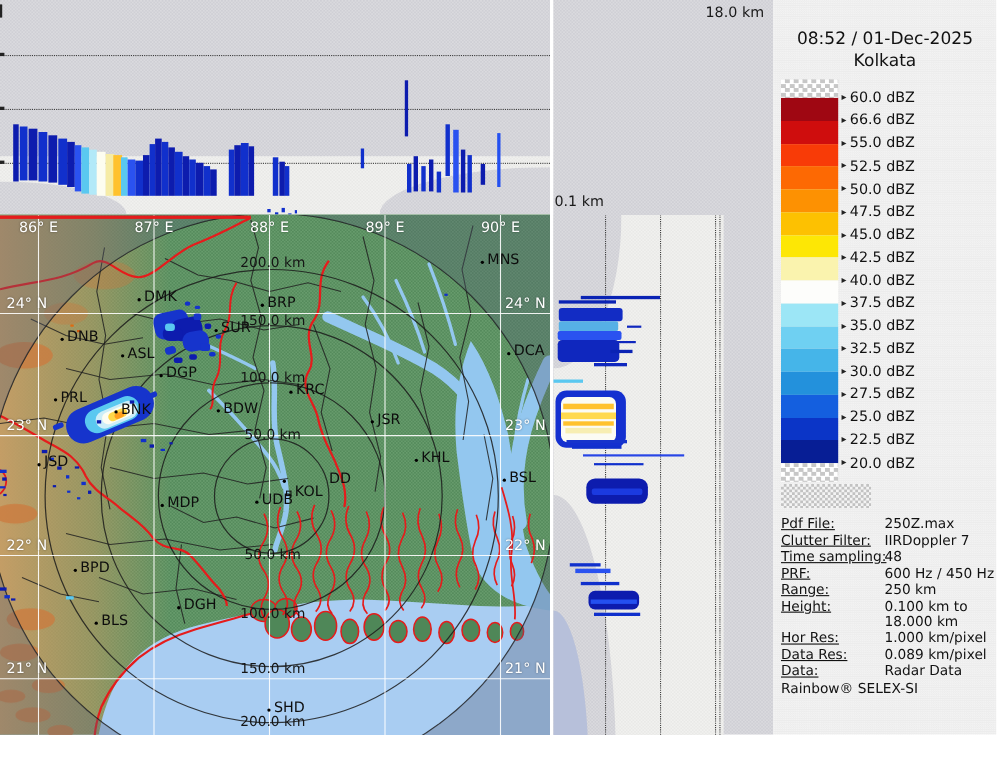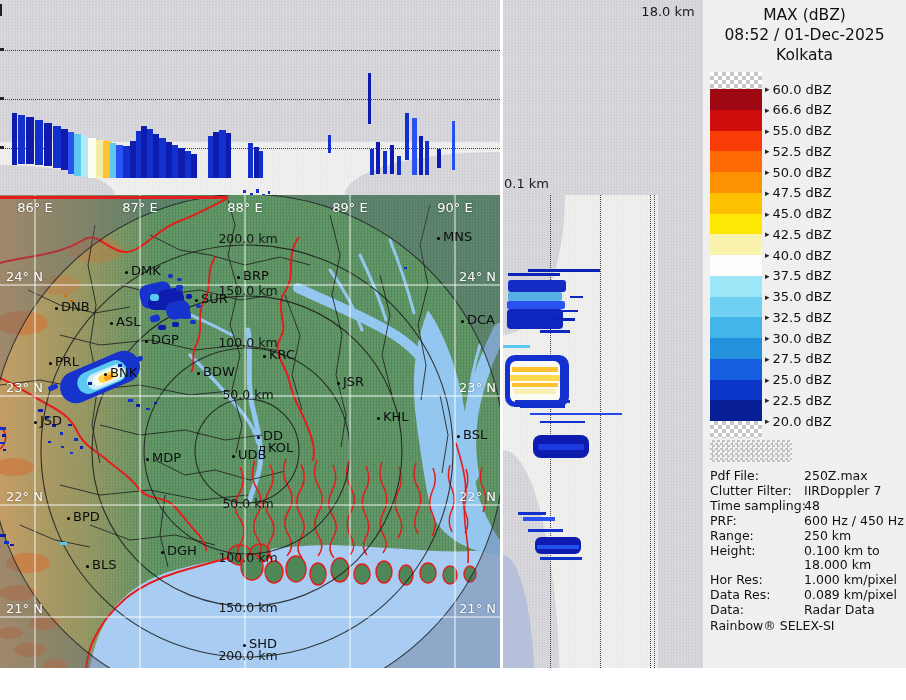--- a/index.html
+++ b/index.html
@@ -21,21 +21,21 @@
   .coord{position:absolute;color:#ffffff;font-size:13px;text-shadow:0 0 2px rgba(0,0,0,.45);white-space:nowrap;line-height:14px;}
   .coord.center{width:46px;text-align:center;}
   .coord.right{width:48px;text-align:right;}
   .ringlab{position:absolute;left:212px;width:72px;text-align:center;font-size:12.5px;color:#151515;white-space:nowrap;line-height:14px;}
   .axis-label{position:absolute;font-size:13px;color:#1a1a1a;white-space:nowrap;}
   .t-line{position:absolute;left:0;width:203px;text-align:center;font-size:15.5px;color:#111;white-space:nowrap;}
   .leg-band{width:52px;}
   .leg-label{position:absolute;left:62px;font-size:13px;color:#111;display:flex;align-items:center;white-space:nowrap;height:16px;}
   .leg-label .arr{font-size:9px;margin-right:3px;color:#222;}
   .inforow{position:absolute;left:0;width:203px;height:15px;font-size:12.5px;color:#111;}
-  .inforow .k{position:absolute;left:7px;white-space:nowrap;}
+  .inforow .k{position:absolute;left:7px;white-space:nowrap;text-decoration:underline;}
   .inforow .v{position:absolute;left:101px;white-space:nowrap;}
   .foot{position:absolute;left:7px;font-size:12.5px;color:#111;white-space:nowrap;}
   #top-panel{left:0;top:0;width:500px;height:195px;overflow:hidden;}
   #map-panel{left:0;top:195px;width:500px;height:505px;overflow:hidden;}
   #right-panel{left:503px;top:195px;width:155px;height:505px;overflow:hidden;}
   #legend-panel{left:703px;top:0;width:203px;height:700px;}
   #side-gap{left:503px;top:0;width:200px;height:700px;}
 </style>
 </head>
 <body>
@@ -320,21 +320,21 @@
         <div class="city" style="left: 383px; top: 215px;">KHL</div>
         <div class="dotm" style="left: 460.5px; top: 124.5px;"></div>
         <div class="city" style="left: 467px; top: 118px;">DCA</div>
         <div class="dotm" style="left: 456.5px; top: 239.5px;"></div>
         <div class="city" style="left: 463px; top: 233px;">BSL</div>
         <div class="dotm" style="left: 33.5px; top: 225.5px;"></div>
         <div class="city" style="left: 40px; top: 219px;">JSD</div>
         <div class="dotm" style="left: 145.5px; top: 262.5px;"></div>
         <div class="city" style="left: 152px; top: 256px;">MDP</div>
         <div class="dotm" style="left: 256.5px; top: 240.5px;"></div>
-        <div class="city" style="left: 263px; top: 234px;">DD</div>
+        <div class="city" style="left: 263px; top: 234px; padding-left: 36px;">DD</div>
         <div class="sqm" style="left: 260px; top: 251px;"></div>
         <div class="city" style="left: 268px; top: 246px;">KOL</div>
         <div class="dotm" style="left: 231.5px; top: 259.5px;"></div>
         <div class="city" style="left: 238px; top: 253px;">UDB</div>
         <div class="dotm" style="left: 66.5px; top: 321.5px;"></div>
         <div class="city" style="left: 73px; top: 315px;">BPD</div>
         <div class="dotm" style="left: 85.5px; top: 369.5px;"></div>
         <div class="city" style="left: 92px; top: 363px;">BLS</div>
         <div class="dotm" style="left: 160.5px; top: 355.5px;"></div>
         <div class="city" style="left: 167px; top: 349px;">DGH</div>
@@ -405,21 +405,20 @@
         <div class="echo" style="left: 15px; top: 317px; width: 28px; height: 3px; background: rgb(16, 48, 204);"></div>
         <div class="echo" style="left: 20px; top: 322px; width: 32px; height: 4px; background: rgb(42, 82, 240);"></div>
         <div class="echo" style="left: 25px; top: 334px; width: 35px; height: 3px; background: rgb(16, 48, 204);"></div>
         <div class="echo" style="left: 32px; top: 342px; width: 46px; height: 17px; background: rgb(13, 28, 174); border-radius: 6px;"></div>
         <div class="echo" style="left: 34px; top: 350px; width: 42px; height: 4px; background: rgb(36, 80, 240);"></div>
         <div class="echo" style="left: 37px; top: 362px; width: 42px; height: 3px; background: rgb(16, 48, 204);"></div>
       </div>
   </div>
 
   <div id="legend-panel" class="abs legend-bg">
-    <div class="t-line" style="top:6px;">MAX (dBZ)</div>
     <div class="t-line" style="top:26px;">08:52 / 01-Dec-2025</div>
     <div class="t-line" style="top:46px;">Kolkata</div>
 
     <div id="colorbar" class="abs" style="left:7px;top:72px;width:52px;">
       <div class="leg-band checker" style="height:17px;"></div>
       <div id="colorbar-bands">
           <div class="leg-band" style="height: 20.75px; background: rgb(159, 7, 18);"></div>
           <div class="leg-band" style="height: 20.75px; background: rgb(207, 13, 13);"></div>
           <div class="leg-band" style="height: 20.75px; background: rgb(248, 59, 7);"></div>
           <div class="leg-band" style="height: 20.75px; background: rgb(253, 105, 3);"></div>

